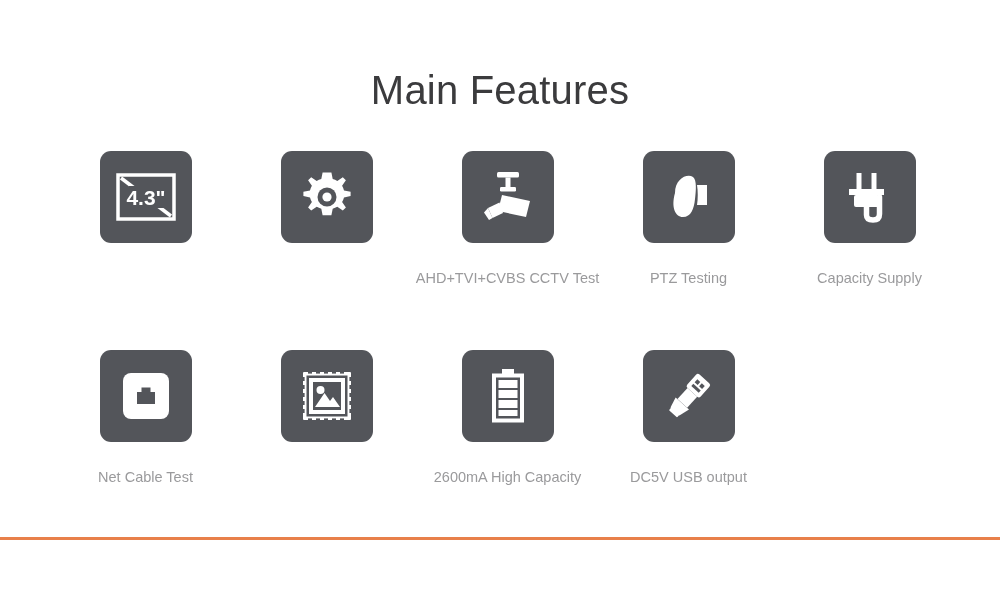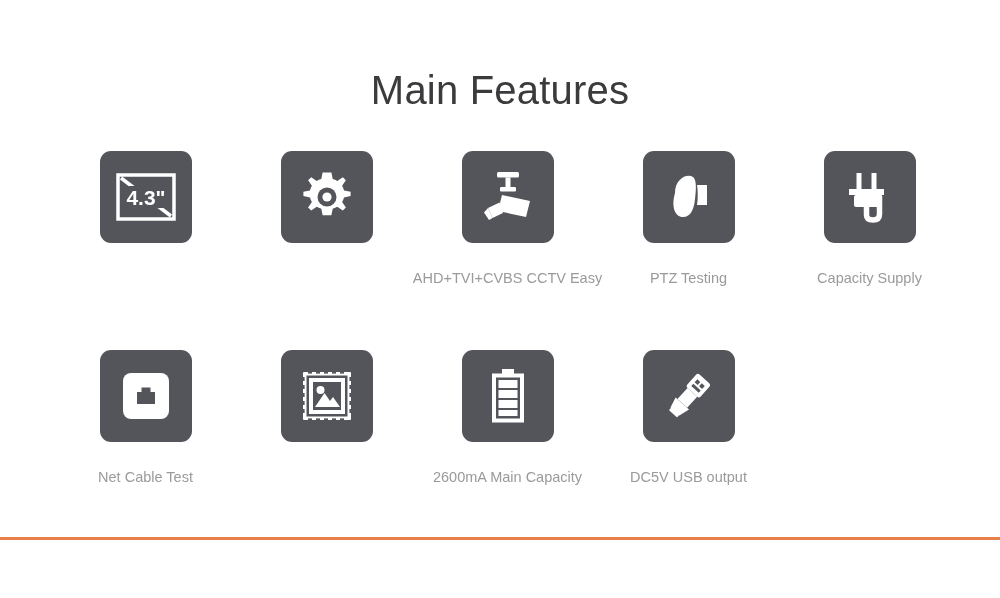--- a/index.html
+++ b/index.html
@@ -127,21 +127,21 @@
             <g fill="#ffffff">
               <rect x="17" y="2" width="22" height="5.5" rx="1.5"></rect>
               <rect x="25.5" y="7.5" width="5" height="11"></rect>
               <rect x="20" y="17" width="16" height="4.5" rx="1.2"></rect>
               <path d="M22 25 L50 31 L46 47 L18 41 Z"></path>
               <path d="M19.5 32.5 L8 38 L12.5 48 L23 43 Z"></path>
               <path d="M8 38 L4 42.5 L9 50 L12.5 48 Z"></path>
             </g>
           </svg>
         </div>
-        <div class="feature-caption">AHD+TVI+CVBS CCTV Easy</div>
+        <div class="feature-caption">AHD+TVI+CVBS CCTV Test</div>
       </div>
 
       <div class="feature-item">
         <div class="icon-tile">
           <svg width="52" height="52" viewBox="0 0 52 52" aria-hidden="true">
             <g fill="#ffffff">
               <path d="M12 22 C12 8 24 2 30 6 C34 9 33 20 32 28 C31 38 28 46 20 46 C12 46 8 36 12 22 Z"></path>
               <path d="M34 14 L44 14 L44 34 L34 34 C35 28 35 20 34 14 Z"></path>
             </g>
           </svg>
@@ -231,21 +231,21 @@
             <rect x="2" y="4.5" width="32" height="49" fill="#ffffff"></rect>
             <rect x="6" y="8.5" width="24" height="41" fill="#53555a"></rect>
             <g fill="#ffffff">
               <rect x="8.5" y="11" width="19" height="8"></rect>
               <rect x="8.5" y="21" width="19" height="8"></rect>
               <rect x="8.5" y="31" width="19" height="8"></rect>
               <rect x="8.5" y="41" width="19" height="6"></rect>
             </g>
           </svg>
         </div>
-        <div class="feature-caption">2600mA Main Capacity</div>
+        <div class="feature-caption">2600mA High Capacity</div>
       </div>
 
       <div class="feature-item">
         <div class="icon-tile">
           <svg width="52" height="52" viewBox="0 0 52 52" aria-hidden="true">
             <g transform="rotate(42 26 26)">
               <rect x="17" y="3" width="18" height="18" rx="2.5" fill="#ffffff"></rect>
               <rect x="21" y="8" width="4" height="4" fill="#53555a"></rect>
               <rect x="27" y="8" width="4" height="4" fill="#53555a"></rect>
               <rect x="21" y="14" width="10" height="3" fill="#53555a"></rect>

